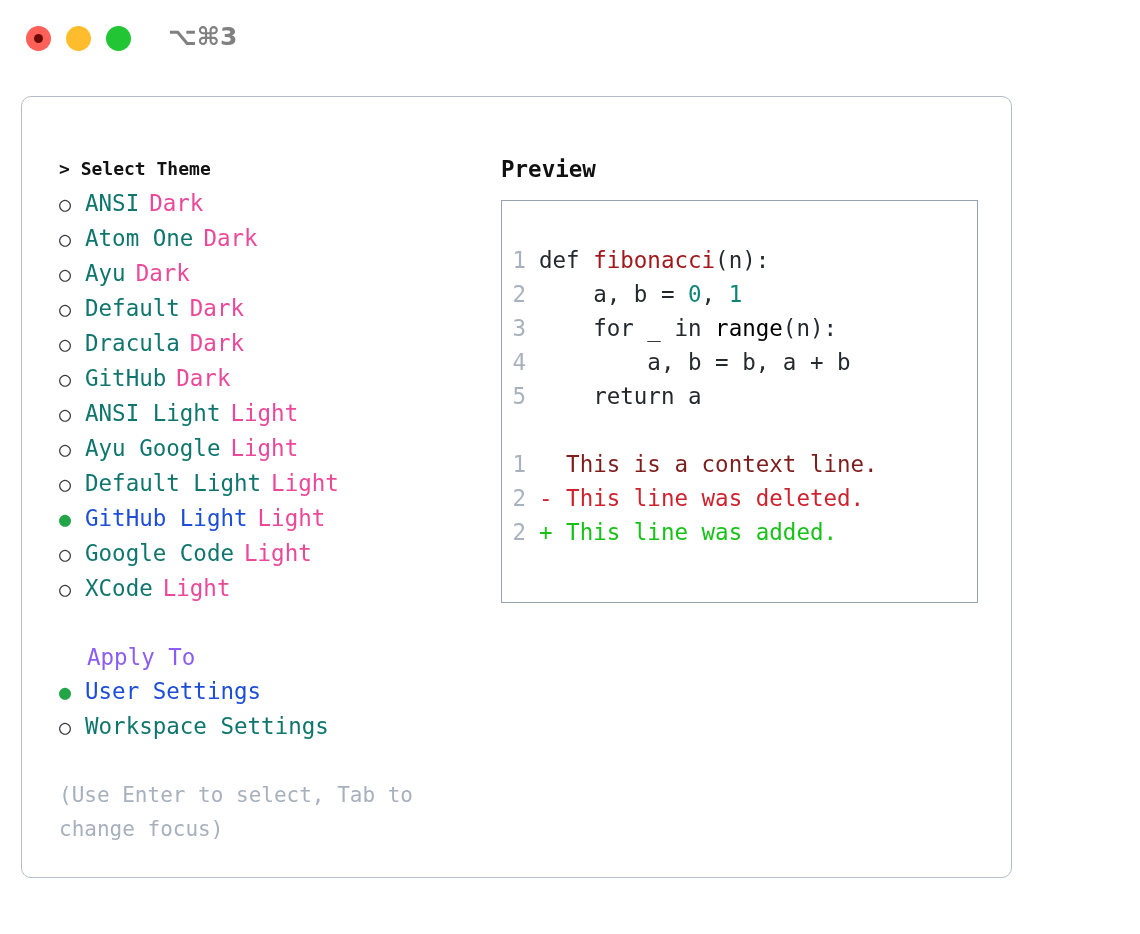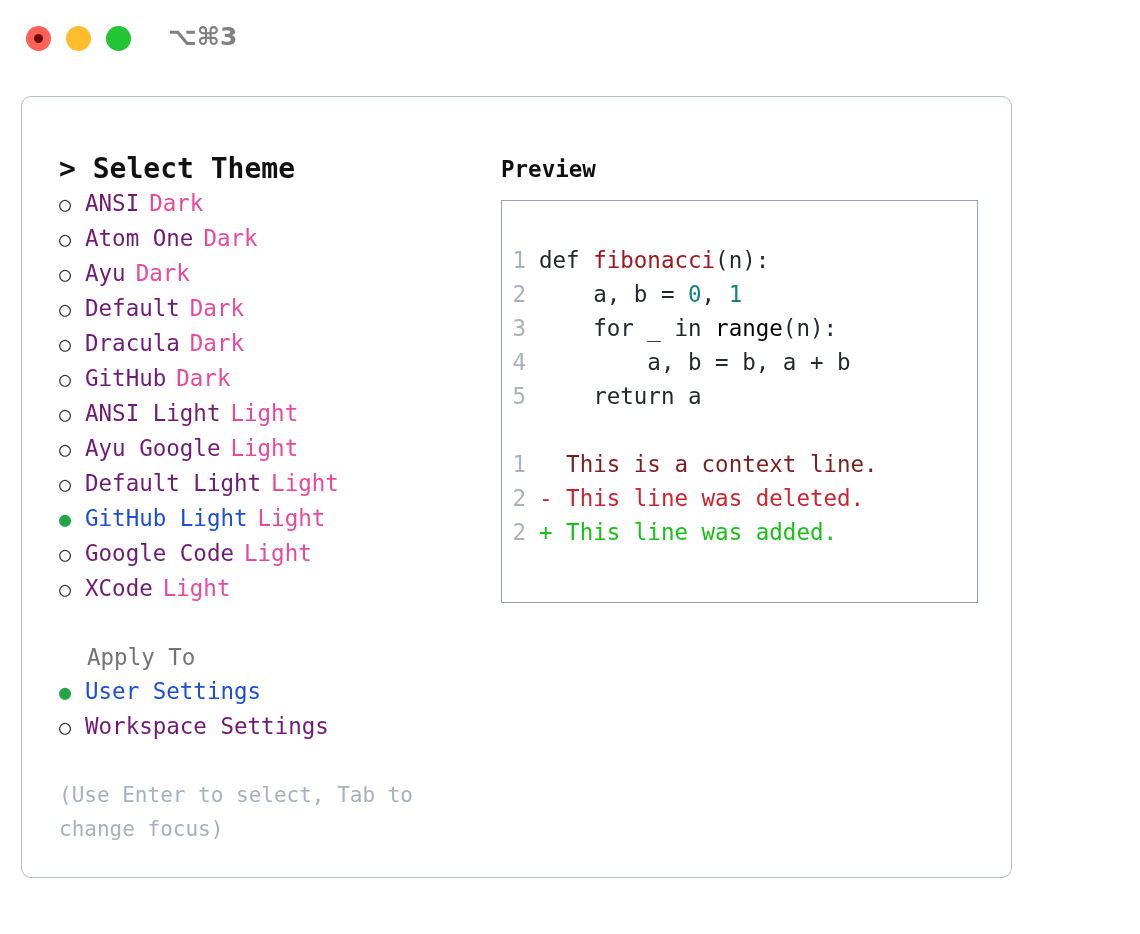--- a/index.html
+++ b/index.html
@@ -85,21 +85,21 @@
 
   
   .left-col {
     position: absolute;
     left: 37px;
     top: 55px;
     width: 430px;
   }
 
   .section-title {
-    font-size: 28px;
+    font-size: 18px;
     font-weight: bold;
     color: #111111;
     line-height: 34px;
     white-space: pre;
   }
 
   .opt-list { margin: 0; padding: 0; }
 
   .opt-row {
     display: flex;
@@ -109,30 +109,30 @@
     white-space: pre;
   }
   .opt-marker {
     display: inline-block;
     width: 26px;
     flex: none;
     font-size: 20px;
     color: #3b3b44;
   }
   .opt-row.selected .opt-marker { color: #22a447; }
-  .opt-label { color: #701a75; }
+  .opt-label { color: #0f766e; }
   .opt-row.selected .opt-label { color: #1d4ed8; }
   .opt-tag {
     color: #ec4899;
     padding-left: 10px;
   }
 
   .group-header {
     font-size: 22.5px;
-    color: #737373;
+    color: #8b5cf6;
     line-height: 34px;
     padding-left: 28px;
     white-space: pre;
   }
 
   .spacer-row { height: 34px; }
 
   .hint {
     font-size: 21px;
     color: #a7b0bd;

